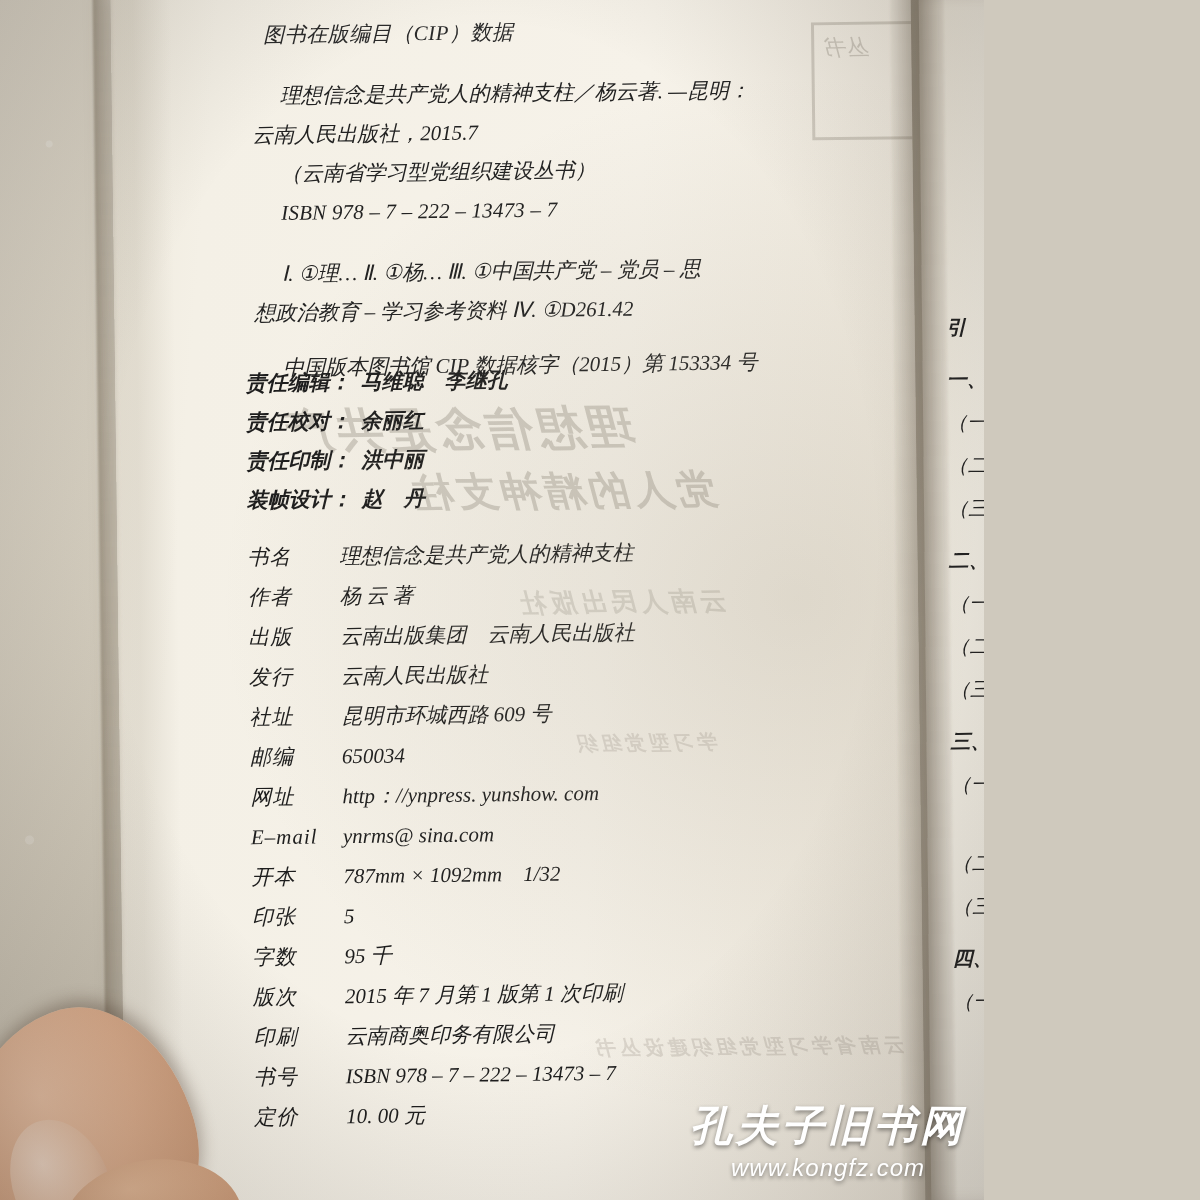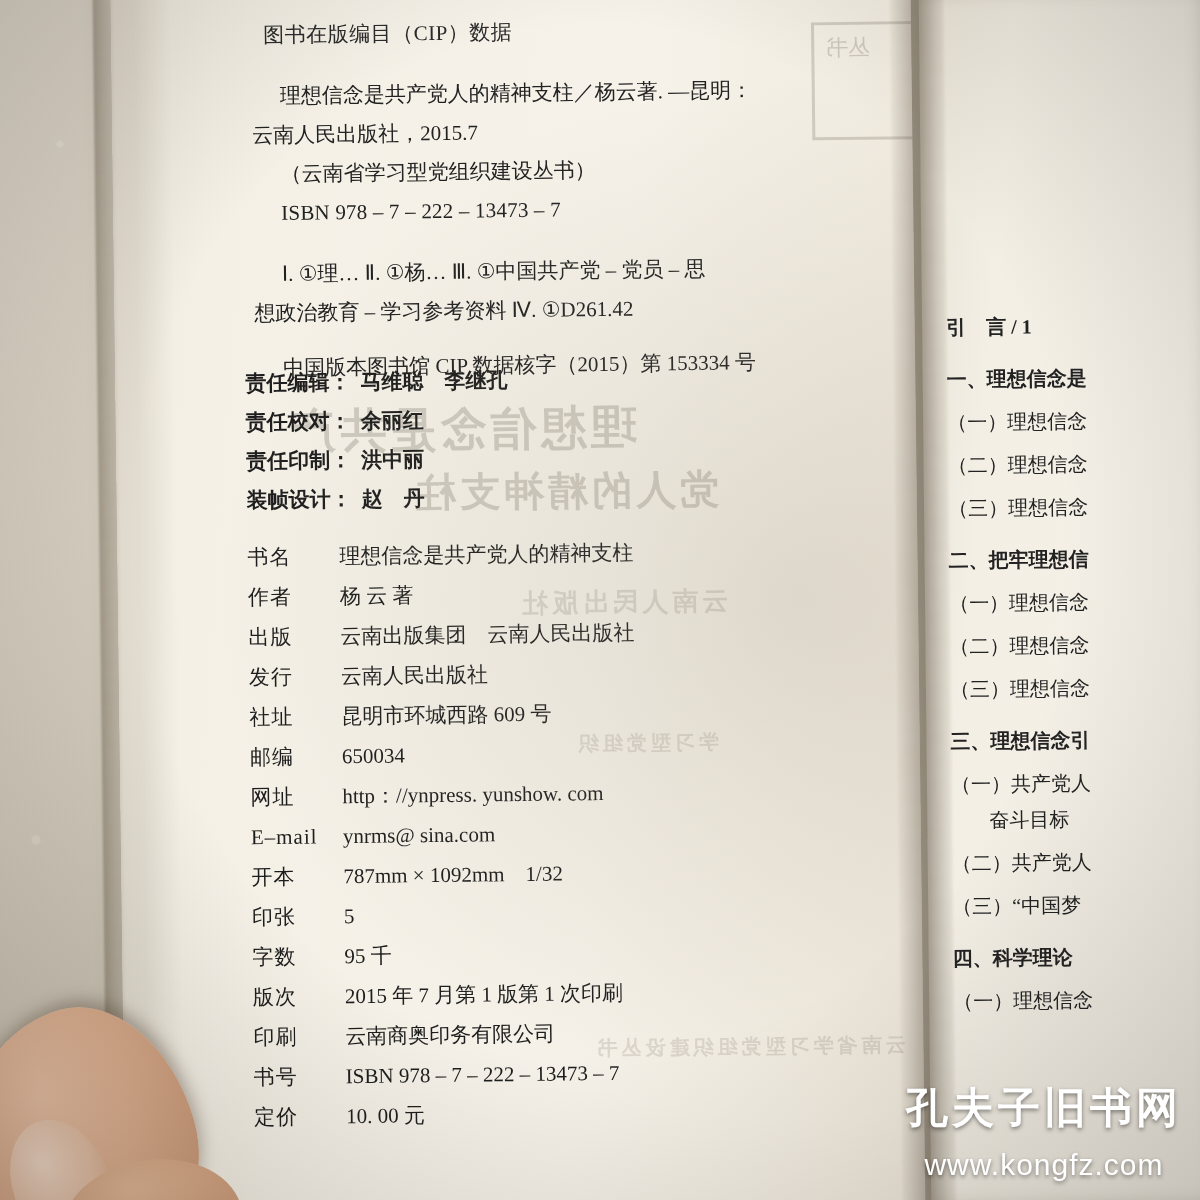--- a/index.html
+++ b/index.html
@@ -8,25 +8,26 @@
   }
   body {
     width: 1200px;
     height: 1200px;
     overflow: hidden;
     font-family: "Liberation Serif", serif;
     background: #cfc9bd;
   }
   .photo {
     position: relative;
-    width: 1200px;
+    width: 984px;
     height: 1200px;
     overflow: hidden;
     background:
       radial-gradient(ellipse at 10% 20%, #e6e0d4 0%, #cdc6b8 45%, #b8b0a2 100%);
+    font-style: italic;
   }
 
   
   .desk {
     position: absolute;
     inset: 0;
     background:
       linear-gradient(115deg, #ded8cb 0%, #cec7b8 30%, #bdb6a7 60%, #d3ccbf 100%);
   }
   .desk-speckle {
@@ -227,24 +228,24 @@
     text-shadow: 0 2px 4px rgba(0,0,0,.45);
     pointer-events: none;
   }
   .watermark .wm-main {
     font-size: 42px;
     font-weight: bold;
     letter-spacing: 4px;
     font-family: "Liberation Sans", sans-serif;
   }
   .watermark .wm-url {
-    font-size: 30px;
+    font-size: 24px;
     letter-spacing: 1px;
     font-family: "Liberation Sans", sans-serif;
-    margin-top: 12px;
+    margin-top: 0;
   }
 
   
   .vignette {
     position: absolute; inset: 0;
     pointer-events: none;
     background: radial-gradient(ellipse at 50% 45%, rgba(0,0,0,0) 55%, rgba(40,32,24,.22) 100%);
   }
 </style>
 </head>

